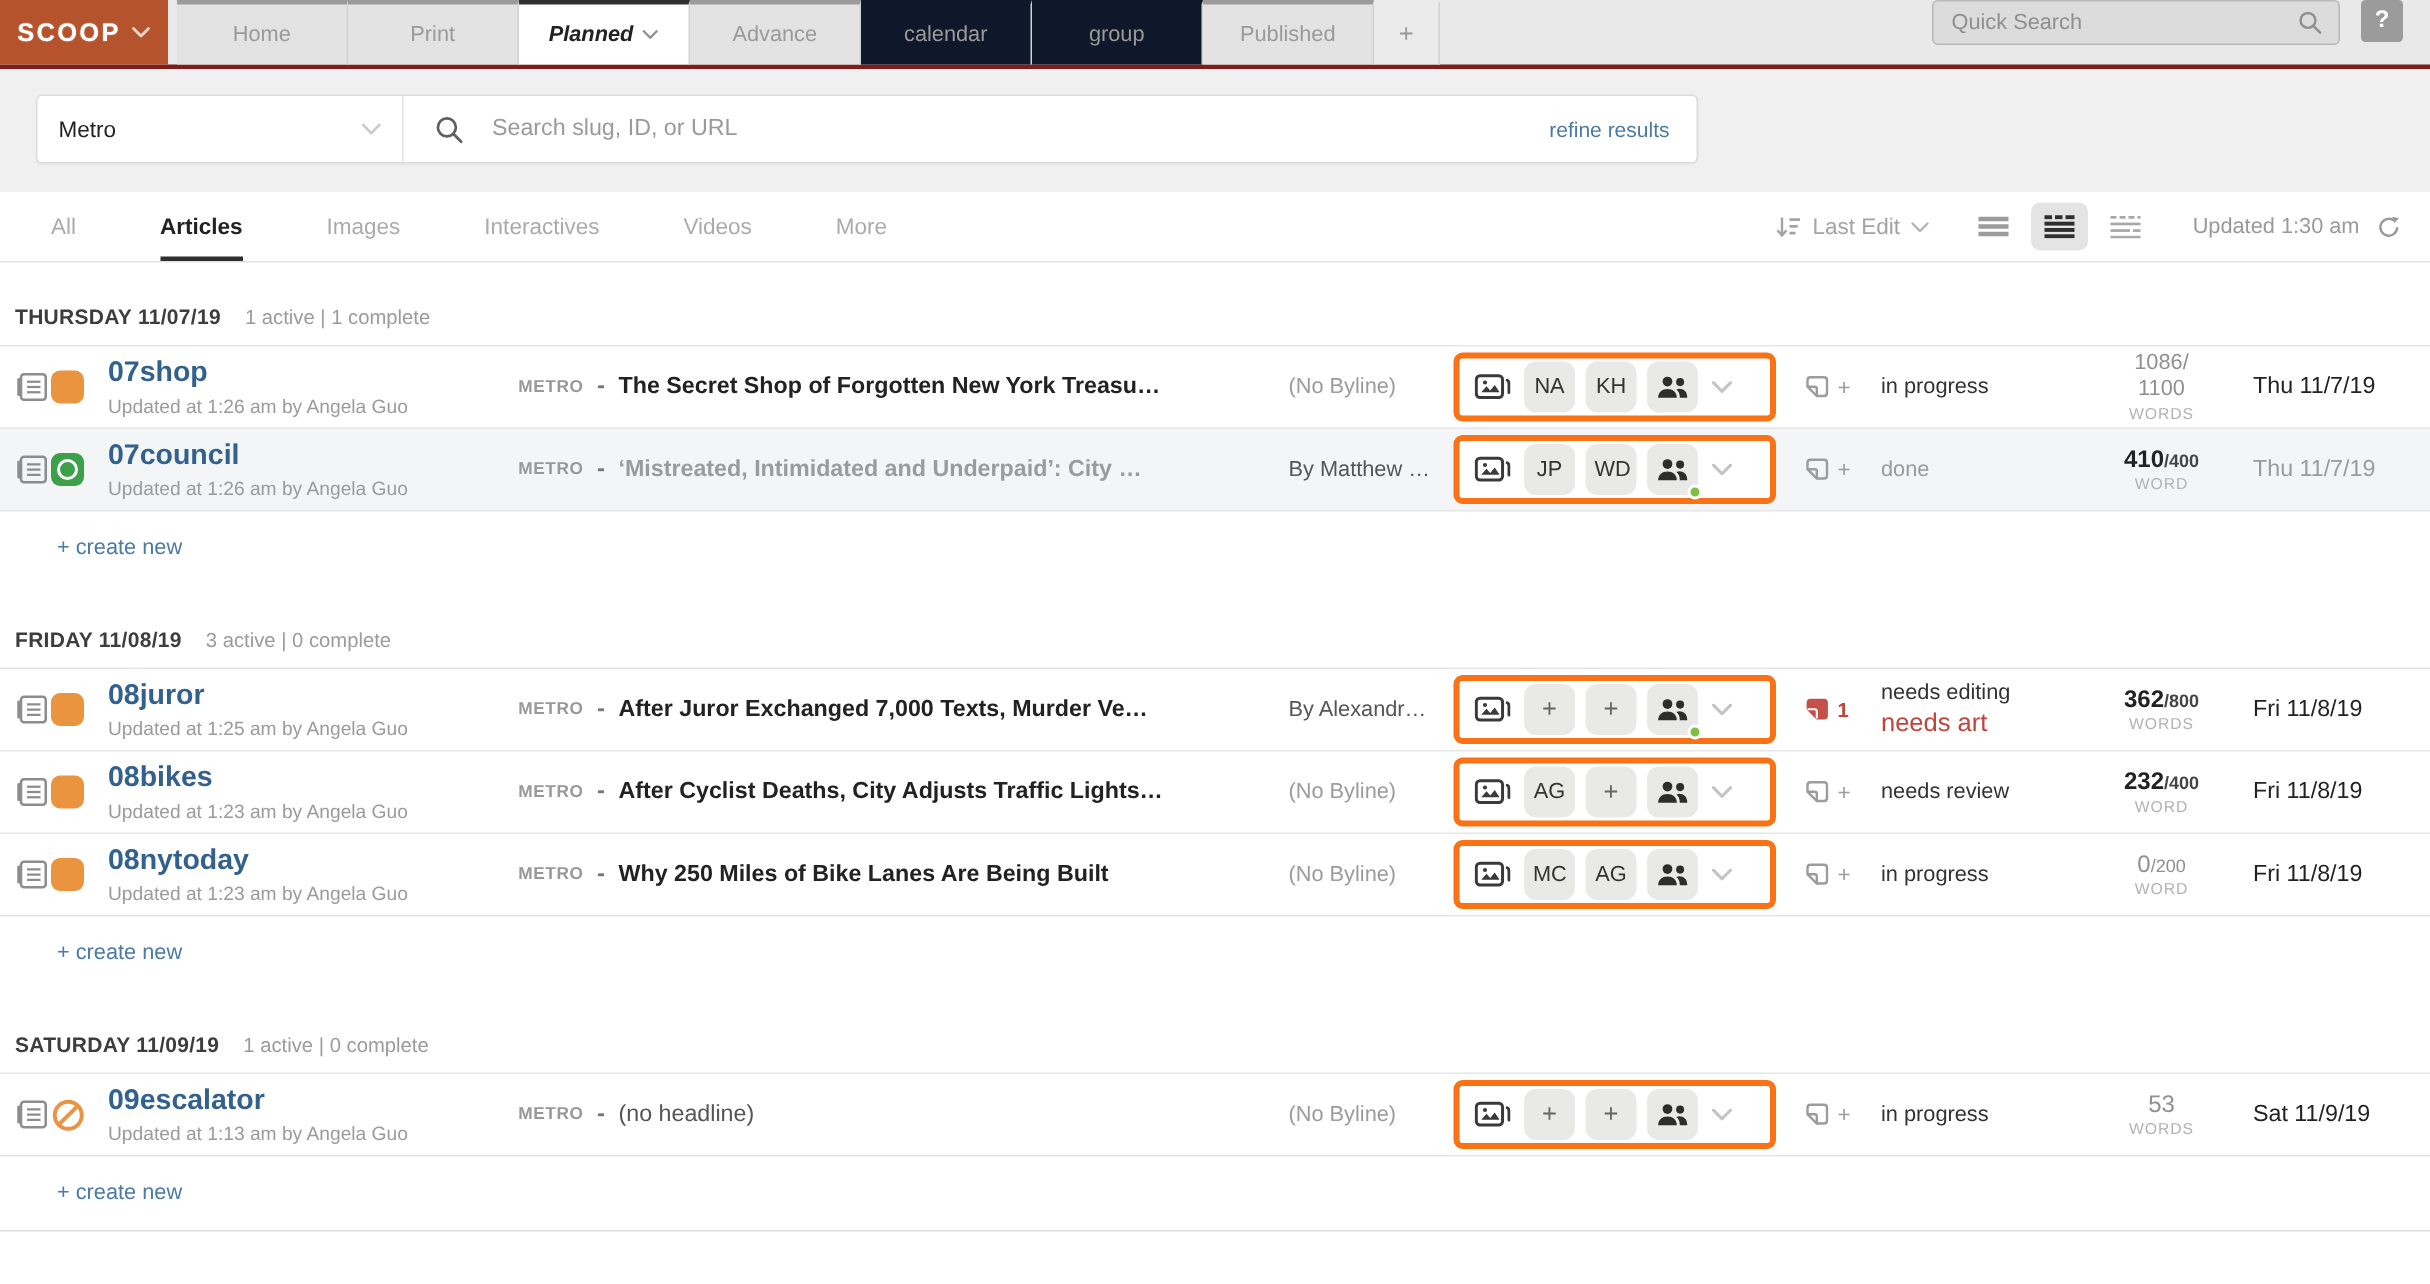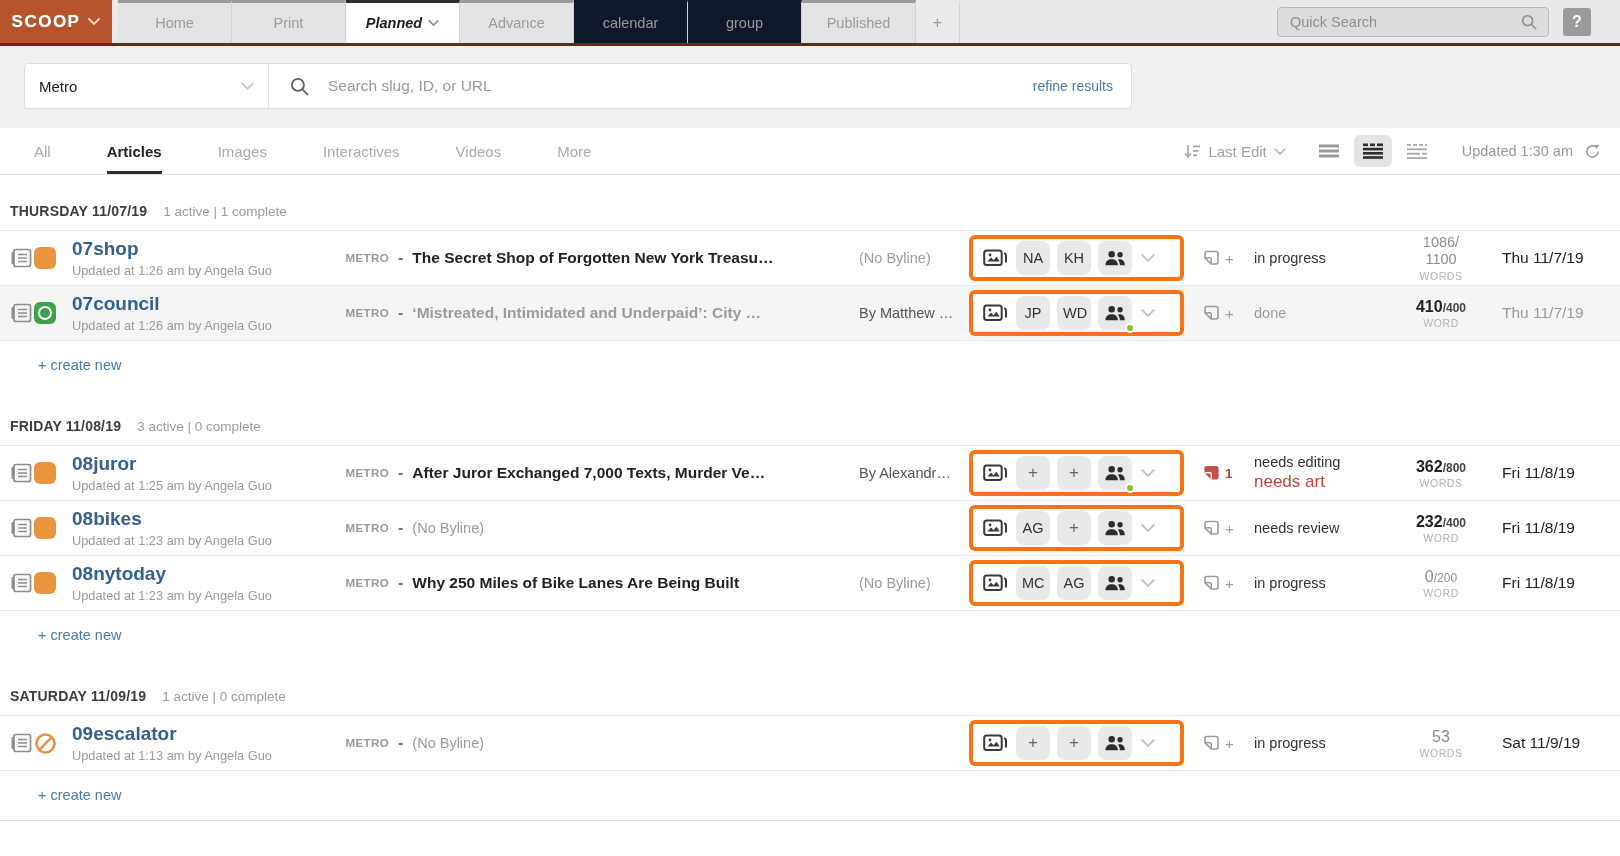--- a/index.html
+++ b/index.html
@@ -16,21 +16,21 @@
   .logo-block svg { color:#f3d9cc; }
   .tabs { display:flex; margin-left:6px; }
   .tab { width:114px; display:flex; align-items:center; justify-content:center; gap:6px;
          color:#9a9a9a; font-size:14.5px; background:#e3e3e3; border-right:1px solid #d2d2d2;
          border-top:3px solid transparent; cursor:pointer; }
   .tab.topline { border-top:3px solid #9b9b9b; }
   .tab.plain { background:#0f172a; }
   .tab.active { background:#ffffff; border-top:3px solid #2f2f2f; color:#222; font-style:italic; font-weight:bold; }
   .tab.active svg { color:#8f8f8f; }
   .tab.add { width:44px; background:#ebebeb; font-size:17px; }
-  .topbar-right { margin-left:auto; display:flex; align-items:center; padding-right:29px; gap:14px; }
+  .topbar-right { margin-left:auto; display:flex; align-items:flex-start; padding-right:18px; gap:14px; }
   .quick-search { width:272px; height:30px; background:#dcdcdc; border:1px solid #b9b9b9; border-radius:4px;
                   display:flex; align-items:center; padding:0 10px; }
   .quick-search input { flex:1; border:none; background:transparent; outline:none; font-size:14.5px; color:#555;
                         font-family:"Liberation Sans", sans-serif; }
   .quick-search input::placeholder { color:#8f8f8f; }
   .quick-search svg { color:#8f8f8f; }
   .help-btn { width:28px; height:28px; background:#9b9b9b; color:#fff; border:none; border-radius:3px;
               font-size:16px; font-weight:bold; cursor:pointer; font-family:"Liberation Sans", sans-serif; }
   
   .search-section { background:#f0f0f0; padding:17px 0 19px 24px; }
@@ -465,20 +465,21 @@
       <span class="cell-status">
           <span class="status-sq orange"></span>
         </span>
       <div class="cell-slug">
         <div class="slug">08bikes</div>
         <div class="updated">Updated at 1:23 am by Angela Guo</div>
       </div>
       <div class="cell-head">
         <span class="kicker">METRO</span>
         <span class="dash">-</span>
+        <span class="headline">After Cyclist Deaths, City Adjusts Traffic Lights…</span>
         <span class="byline muted">(No Byline)</span>
       </div>
       <div class="cell-card">
         <div class="card">
           <button class="photos-btn">
             <svg width="24" height="22" viewBox="0 0 24 22">
                 <rect x="1.2" y="3.5" width="17.5" height="14.5" rx="2.5" fill="none" stroke="#3a3a3a" stroke-width="2"></rect>
                 <path d="M4.5 14.5 l3.5-4 2.5 2.8 3-3.6 3.2 4.8 z" fill="#3a3a3a"></path>
                 <circle cx="7" cy="8" r="1.4" fill="#3a3a3a"></circle>
                 <path d="M21.8 6.5 c.9.4 1.2 1.2 1.2 2.2 v6" fill="none" stroke="#3a3a3a" stroke-width="2" stroke-linecap="round"></path>
@@ -612,20 +613,21 @@
             <line x1="5.2" y1="17.8" x2="17.8" y2="5.2" stroke="#e99344" stroke-width="2.6"></line>
           </svg>
       </span>
       <div class="cell-slug">
         <div class="slug">09escalator</div>
         <div class="updated">Updated at 1:13 am by Angela Guo</div>
       </div>
       <div class="cell-head">
         <span class="kicker">METRO</span>
         <span class="dash">-</span>
+        <span class="headline plain">(no headline)</span>
         <span class="byline muted">(No Byline)</span>
       </div>
       <div class="cell-card">
         <div class="card">
           <button class="photos-btn">
             <svg width="24" height="22" viewBox="0 0 24 22">
                 <rect x="1.2" y="3.5" width="17.5" height="14.5" rx="2.5" fill="none" stroke="#3a3a3a" stroke-width="2"></rect>
                 <path d="M4.5 14.5 l3.5-4 2.5 2.8 3-3.6 3.2 4.8 z" fill="#3a3a3a"></path>
                 <circle cx="7" cy="8" r="1.4" fill="#3a3a3a"></circle>
                 <path d="M21.8 6.5 c.9.4 1.2 1.2 1.2 2.2 v6" fill="none" stroke="#3a3a3a" stroke-width="2" stroke-linecap="round"></path>

